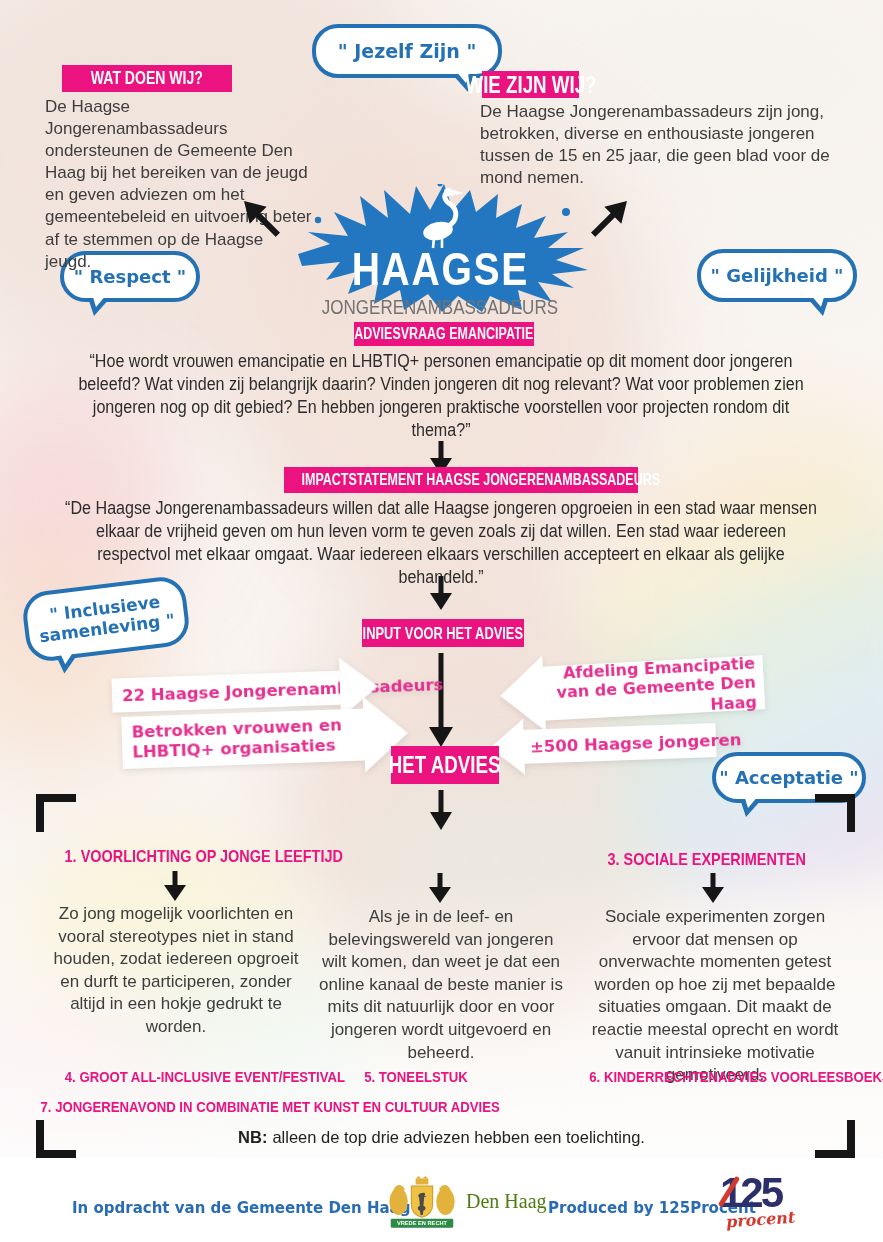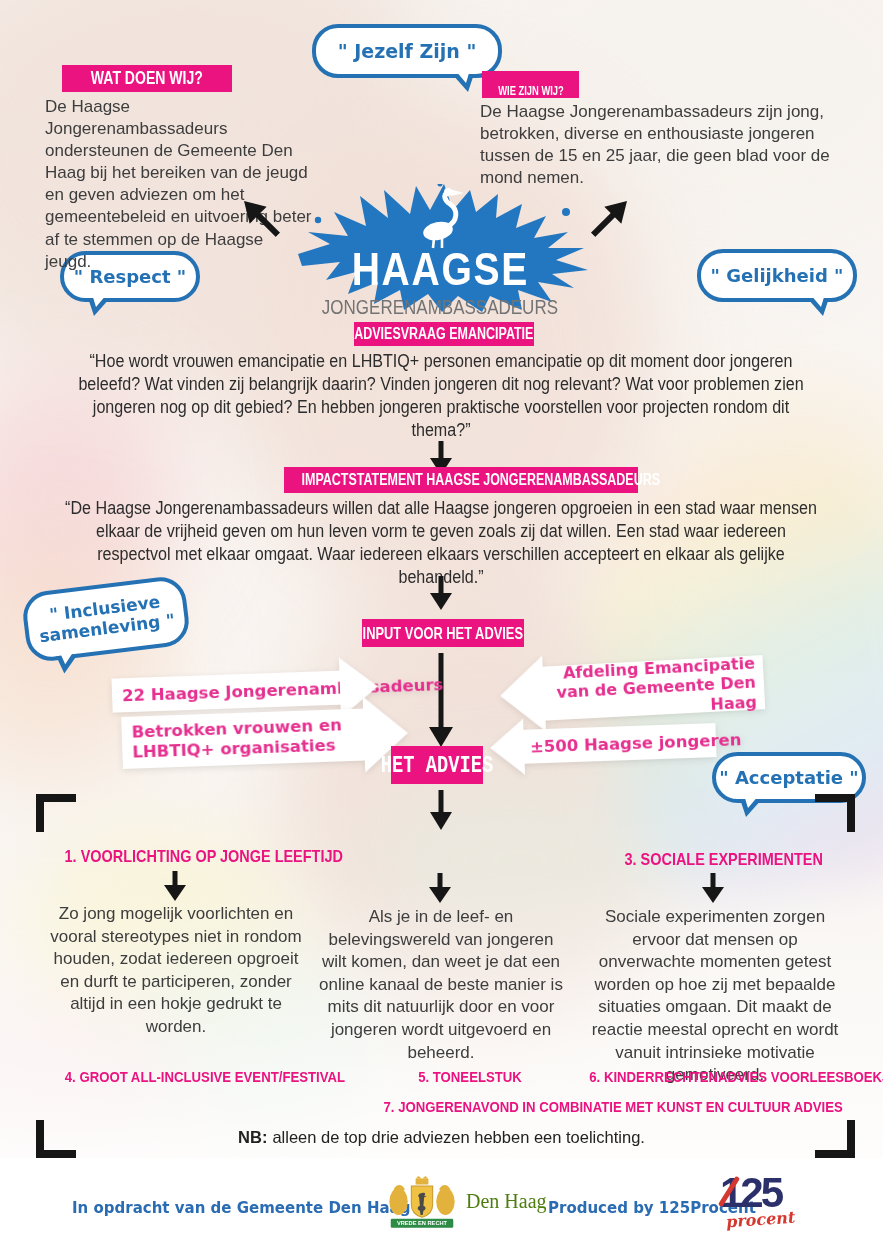--- a/index.html
+++ b/index.html
@@ -7,21 +7,21 @@
   #poster{position:relative;width:883px;height:1242px;background:#f6f1ec;overflow:hidden;}
   .abs{position:absolute;}
   
   .b{position:absolute;border-radius:50%;}
   .wash{position:absolute;inset:0;background:linear-gradient(180deg,rgba(255,255,255,.28),rgba(255,255,255,.34) 70%,rgba(255,255,255,.85) 93%);}
   .bottomwhite{position:absolute;left:0;top:1158px;width:883px;height:84px;background:#fff;}
   
   .badge{position:absolute;background:#EA1380;color:#fff;font-weight:bold;display:flex;align-items:center;justify-content:center;white-space:nowrap;}
   .cond{display:inline-block;transform:scaleX(.78);}
   .cond85{display:inline-block;transform:scaleX(.85);}
-  .pinkhead{position:absolute;color:#EA1380;font-weight:bold;text-align:right;white-space:nowrap;}
+  .pinkhead{position:absolute;color:#EA1380;font-weight:bold;text-align:left;white-space:nowrap;}
   .body-text{position:absolute;color:#3D3D3D;font-size:17px;line-height:1.3;}
   .quote{position:absolute;color:#2c2c2c;text-align:center;font-size:17.5px;line-height:1.32;transform:scaleX(.92);font-weight:500;}
   .colp{position:absolute;color:#3D3D3D;font-size:17px;line-height:1.33;text-align:center;}
   
   .bubble{position:absolute;background:#fff;border:4px solid #2471B4;border-radius:26px;color:#2471B4;display:flex;flex-direction:column;align-items:center;justify-content:center;text-align:center;font-weight:bold;font-family:"DejaVu Sans",sans-serif;}
   .bubble::before{content:"";position:absolute;bottom:-18px;border-style:solid;border-color:transparent;}
   .tail-br::before{right:24px;border-width:18px 6px 0 16px;border-top-color:#2471B4;}
   .tail-br::after{content:"";position:absolute;bottom:-9px;right:28px;border-style:solid;border-color:transparent;border-width:13px 4px 0 11px;border-top-color:#fff;}
   .tail-bl::before{left:24px;border-width:18px 16px 0 6px;border-top-color:#2471B4;}
   .tail-bl::after{content:"";position:absolute;bottom:-9px;left:28px;border-style:solid;border-color:transparent;border-width:13px 11px 0 4px;border-top-color:#fff;}
@@ -76,21 +76,21 @@
   </div>
   <div class="bubble tail-bl" style="left:712px;top:752px;width:146px;height:43px;font-size:18px;">
     <span>" Acceptatie "</span>
   </div>
 
   <div class="badge" style="left:62px;top:65px;width:170px;height:27px;font-size:18px;">
     <span class="cond">WAT DOEN WIJ?</span>
   </div>
   <div class="body-text" style="left:45px;top:96px;width:268px;">De Haagse Jongerenambassadeurs ondersteunen de Gemeente Den Haag bij het bereiken van de jeugd en geven adviezen om het gemeentebeleid en uitvoering beter af te stemmen op de Haagse jeugd.</div>
 
-  <div class="badge" style="left:482px;top:71px;width:97px;height:27px;font-size:12px;align-items:flex-end;">
+  <div class="badge" style="left:482px;top:71px;width:97px;height:27px;font-size:24px;">
     <span class="cond">WIE ZIJN WIJ?</span>
   </div>
   <div class="body-text" style="left:480px;top:101px;width:358px;">De Haagse Jongerenambassadeurs zijn jong, betrokken, diverse en enthousiaste jongeren tussen de 15 en 25 jaar, die geen blad voor de mond nemen.</div>
 
   <div class="abs" style="left:247px;top:194px;transform:rotate(135deg);">
     <svg class="arrsvg" width="28" height="48" viewBox="0 0 28 48">
         <rect x="11" y="0" width="6" height="32" fill="#161616"></rect>
         <polygon points="2,28 26,28 14,48" fill="#161616"></polygon>
       </svg>
   </div>
@@ -178,21 +178,21 @@
       <span>Afdeling Emancipatie van de Gemeente Den Haag</span>
     </div>
   </div>
   <div class="warrow" style="left:490px;top:716px;transform:rotate(-2deg);font-size:16.5px;">
     <div class="whead-l" style="border-top-width:28px;border-bottom-width:28px;border-right-width:34px;"></div>
     <div class="wbody" style="width:186px;height:34px;padding-left:6px;">
       <span style="white-space:nowrap;">±500 Haagse jongeren</span>
     </div>
   </div>
 
-  <div class="badge" style="left:391px;top:746px;width:92px;height:38px;font-size:24px;font-family:Liberation Mono, monospace;">
+  <div class="badge" style="left:391px;top:746px;width:108px;height:38px;font-size:24px;">
     <span class="cond">HET ADVIES</span>
   </div>
 
   <div class="abs" style="left:428px;top:790px;">
     <svg class="arrsvg" width="26" height="40" viewBox="0 0 26 40">
         <rect x="10.5" y="0" width="5" height="25" fill="#161616"></rect>
         <polygon points="2,22 24,22 13,40" fill="#161616"></polygon>
       </svg>
   </div>
 
@@ -203,21 +203,21 @@
 
   <div class="pinkhead" style="left:40px;top:847px;width:270px;font-size:17px;">
     <span class="cond85">1. VOORLICHTING OP JONGE LEEFTIJD</span>
   </div>
   <div class="abs" style="left:163px;top:871px;">
     <svg class="arrsvg" width="24" height="30" viewBox="0 0 24 30">
         <rect x="9.5" y="0" width="5" height="16" fill="#161616"></rect>
         <polygon points="1,14 23,14 12,30" fill="#161616"></polygon>
       </svg>
   </div>
-  <div class="colp" style="left:48px;top:903px;width:256px;">Zo jong mogelijk voorlichten en vooral stereotypes niet in rondom houden, zodat iedereen opgroeit en durft te participeren, zonder altijd in een hokje gedrukt te worden.</div>
+  <div class="colp" style="left:48px;top:903px;width:256px;">Zo jong mogelijk voorlichten en vooral stereotypes niet in stand houden, zodat iedereen opgroeit en durft te participeren, zonder altijd in een hokje gedrukt te worden.</div>
 
   <div class="abs" style="left:428px;top:873px;">
     <svg class="arrsvg" width="24" height="30" viewBox="0 0 24 30">
         <rect x="9.5" y="0" width="5" height="16" fill="#161616"></rect>
         <polygon points="1,14 23,14 12,30" fill="#161616"></polygon>
       </svg>
   </div>
   <div class="colp" style="left:316px;top:906px;width:250px;">Als je in de leef- en belevingswereld van jongeren wilt komen, dan weet je dat een online kanaal de beste manier is mits dit natuurlijk door en voor jongeren wordt uitgevoerd en beheerd.</div>
 
   <div class="pinkhead" style="left:590px;top:850px;width:250px;font-size:17px;">

